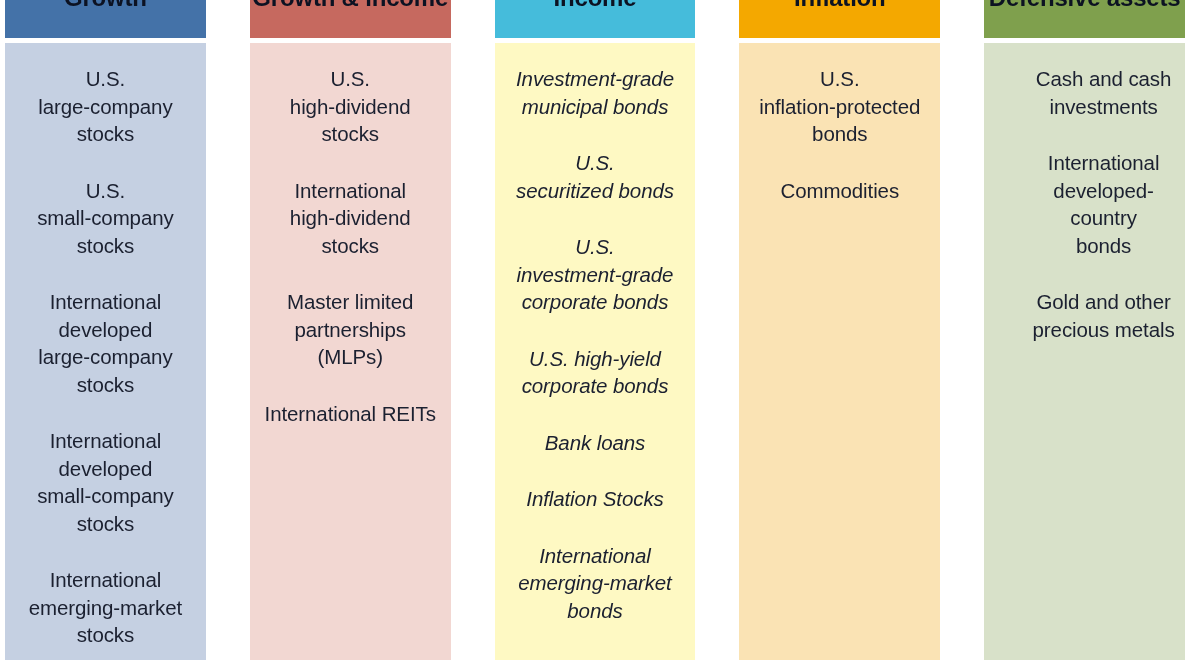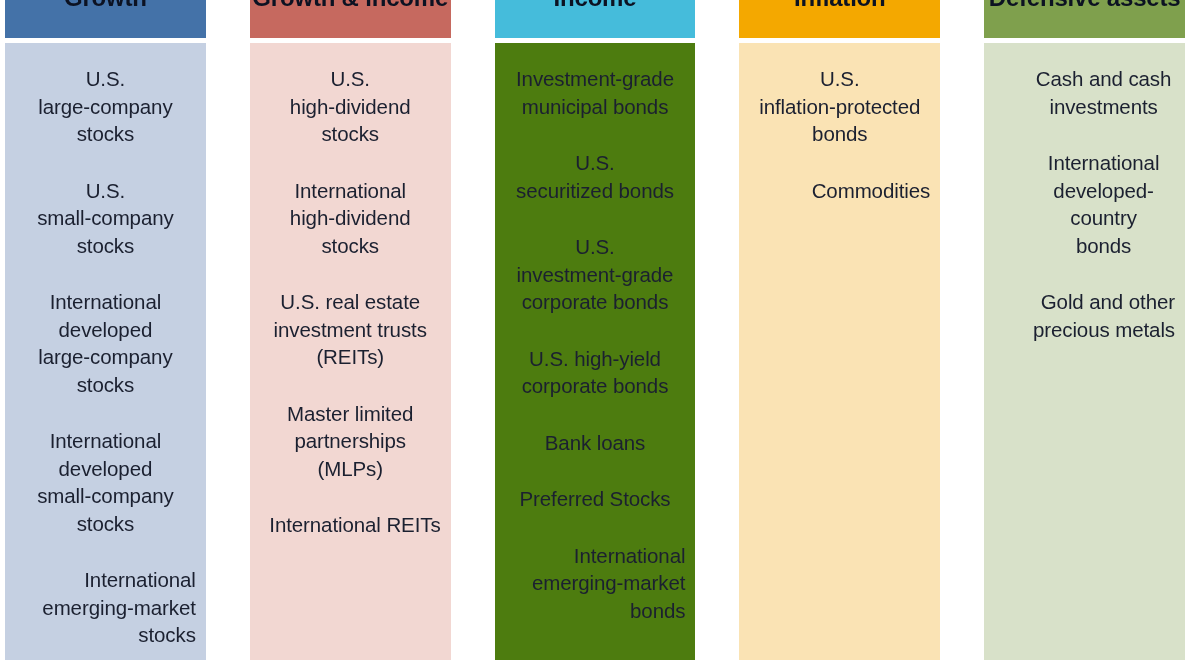--- a/index.html
+++ b/index.html
@@ -72,21 +72,20 @@
   .item {
     text-align: center;
     font-size: 20.5px;
     line-height: 27.5px;
     color: #1b2030;
     margin: 0 0 29px 0;
     letter-spacing: -0.1px;
   }
   .item:last-child {
     margin-bottom: 0;
-    text-align: right;
   }
 </style>
 </head>
 <body>
 
 <div id="board" style="background: rgb(255, 255, 255); gap: 44px;">
     <div class="column">
       <div class="col-header" style="background: rgb(68, 114, 168);">
         <div class="col-header-label">Growth</div>
       </div>
@@ -100,37 +99,36 @@
       </div>
     </div>
     <div class="column">
       <div class="col-header" style="background: rgb(198, 105, 95);">
         <div class="col-header-label">Growth &amp; income</div>
       </div>
       <div class="col-gap"></div>
       <div class="col-body" style="background: rgb(242, 215, 210);">
         <div class="item">U.S.<br>high-dividend<br>stocks</div>
         <div class="item">International<br>high-dividend<br>stocks</div>
-        <div class="item">U.S. real estate<br>investment trusts<br>(REITs)</div>
         <div class="item">Master limited<br>partnerships<br>(MLPs)</div>
         <div class="item">International REITs</div>
       </div>
     </div>
     <div class="column">
       <div class="col-header" style="background: rgb(69, 188, 219);">
         <div class="col-header-label">Income</div>
       </div>
       <div class="col-gap"></div>
-      <div class="col-body" style="background: #4d7c0f;">
+      <div class="col-body" style="background: #fef9c3; font-style: italic;">
         <div class="item">Investment-grade<br>municipal bonds</div>
         <div class="item">U.S.<br>securitized bonds</div>
         <div class="item">U.S.<br>investment-grade<br>corporate bonds</div>
         <div class="item">U.S. high-yield<br>corporate bonds</div>
         <div class="item">Bank loans</div>
-        <div class="item">Preferred Stocks</div>
+        <div class="item">Inflation Stocks</div>
         <div class="item">International<br>emerging-market<br>bonds</div>
       </div>
     </div>
     <div class="column">
       <div class="col-header" style="background: rgb(244, 168, 0);">
         <div class="col-header-label">Inflation</div>
       </div>
       <div class="col-gap"></div>
       <div class="col-body" style="background: rgb(250, 227, 180);">
         <div class="item">U.S.<br>inflation-protected<br>bonds</div>

